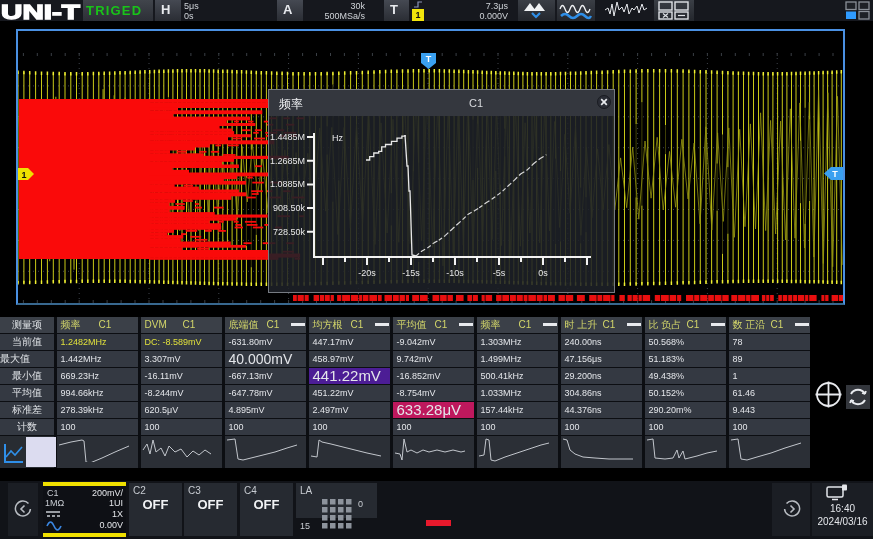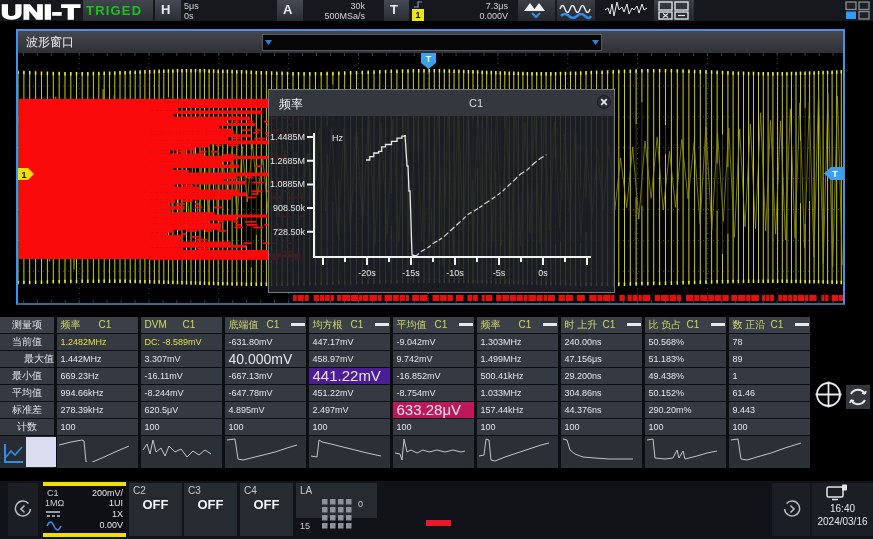--- a/index.html
+++ b/index.html
@@ -46,31 +46,20 @@
     </svg>
     <svg style="position:absolute;left:845px;top:1px" width="26" height="19" viewBox="0 0 26 19">
       <rect x="1" y="1" width="10" height="7.5" fill="#1e2127" stroke="#8a9098" stroke-width="1.3"></rect>
       <rect x="14" y="1" width="10" height="7.5" fill="#1e2127" stroke="#8a9098" stroke-width="1.3"></rect>
       <rect x="1" y="10.5" width="10" height="7.5" fill="#2f9bff"></rect>
       <rect x="14" y="10.5" width="10" height="7.5" fill="#1e2127" stroke="#8a9098" stroke-width="1.3"></rect>
     </svg>
   </div>
 
 <div style="position:absolute;left:16px;top:29px;width:825px;height:272px;border:2px solid #4a90e2;border-bottom-color:#38688f;background:#000">
-  <div style="position:absolute;left:0;top:0;width:825px;height:22px;background:linear-gradient(#45494f,#2e3136)">
-    <div style="position:absolute;left:8px;top:3px;font-size:12px;color:#f0f2f4">波形窗口</div>
-    <div style="position:absolute;left:244px;top:3px;width:338px;height:15px;background:#060606;border:1px solid #555a62">
-      <svg style="position:absolute;left:2px;top:4px" width="7" height="7" viewBox="0 0 8 8">
-          <path d="M0 1 h8 l-4 6 z" fill="#2d7fd0"></path>
-        </svg>
-      <svg style="position:absolute;right:2px;top:4px" width="7" height="7" viewBox="0 0 8 8">
-          <path d="M0 1 h8 l-4 6 z" fill="#2d7fd0"></path>
-        </svg>
-    </div>
-  </div>
   <svg width="825" height="250" viewBox="0 0 825 250" style="position:absolute;left:0;top:22px;display:block">
       <rect width="825" height="250" fill="#000"></rect>
       <line x1="61.2" y1="0" x2="61.2" y2="250" stroke="#3e434b" stroke-width="1" stroke-dasharray="1 4"></line>
       <line x1="131.0" y1="0" x2="131.0" y2="250" stroke="#3e434b" stroke-width="1" stroke-dasharray="1 4"></line>
       <line x1="200.8" y1="0" x2="200.8" y2="250" stroke="#3e434b" stroke-width="1" stroke-dasharray="1 4"></line>
       <line x1="270.6" y1="0" x2="270.6" y2="250" stroke="#3e434b" stroke-width="1" stroke-dasharray="1 4"></line>
       <line x1="340.4" y1="0" x2="340.4" y2="250" stroke="#3e434b" stroke-width="1" stroke-dasharray="1 4"></line>
       <line x1="410.2" y1="0" x2="410.2" y2="250" stroke="#3e434b" stroke-width="1" stroke-dasharray="1 4"></line>
       <line x1="480.0" y1="0" x2="480.0" y2="250" stroke="#3e434b" stroke-width="1" stroke-dasharray="1 4"></line>
       <line x1="549.8" y1="0" x2="549.8" y2="250" stroke="#3e434b" stroke-width="1" stroke-dasharray="1 4"></line>
@@ -323,21 +312,21 @@
       <text x="274" y="186" font-size="9" fill="#e8e8e8" text-anchor="middle">0s</text>
       <polyline points="97.0,70.0 100.7,70.0 100.7,66.6 104.8,66.6 104.8,63.0 109.7,63.0 109.7,61.3 112.7,61.3 112.7,56.8 116.5,56.8 116.5,54.5 122.5,54.5 122.5,51.4 128.0,51.4 128.0,48.2 132.9,48.2 132.9,46.2 136.0,46.2 136.0,45.0" fill="none" stroke="#e8e8e8" stroke-width="1.3" stroke-opacity="1.0"></polyline>
       <polyline points="136,45 138,76 139,76 140,101 141,101 143,165 147,166" fill="none" stroke="#e8e8e8" stroke-width="1.3"></polyline>
       <path d="M147.0 166.0L152.6 161.2 M152.6 161.2L158.6 157.9 M158.6 157.9L164.9 152.9 M164.9 152.9L169.8 150.3 M169.8 150.3L176.4 145.4 M176.4 145.4L182.5 139.7 M182.5 139.7L188.7 134.0 M188.7 134.0L193.8 129.4 M193.8 129.4L199.2 124.3 M199.2 124.3L205.8 120.6 M205.8 120.6L210.2 117.8 M210.2 117.8L217.1 112.8 M217.1 112.8L223.0 109.0 M223.0 109.0L228.5 105.1 M228.5 105.1L233.6 101.1 M233.6 101.1L239.3 95.8 M239.3 95.8L245.4 90.1 M245.4 90.1L251.9 83.7 M251.9 83.7L258.0 80.1 M258.0 80.1L264.5 73.8 M264.5 73.8L271.2 68.5 M271.2 68.5L277.4 64.7" stroke="#d8d8d8" stroke-width="1.2" fill="none" stroke-dasharray="4 2.5"></path>
     </svg>
 </div>
 <div style="position:absolute;left:0;top:317px;width:810px;height:151px;background:#0c0e12">
     <div style="position:absolute;left:0;top:0;width:54px">
       <div style="position:absolute;left:0;top:0px;width:54px;height:16px;background:#3b4048;color:#dfe2e6;font-size:10px;line-height:16px;text-align:center">测量项</div>
       <div style="position:absolute;left:0;top:17px;width:54px;height:16px;background:#343942;color:#dfe2e6;font-size:10px;line-height:16px;text-align:center">当前值</div>
-      <div style="position:absolute;left:0;top:34px;width:54px;height:16px;background:#343942;color:#dfe2e6;font-size:10px;line-height:16px;text-align:right">最大值</div>
+      <div style="position:absolute;left:0;top:34px;width:54px;height:16px;background:#343942;color:#dfe2e6;font-size:10px;line-height:16px;text-align:left">最大值</div>
       <div style="position:absolute;left:0;top:51px;width:54px;height:16px;background:#343942;color:#dfe2e6;font-size:10px;line-height:16px;text-align:center">最小值</div>
       <div style="position:absolute;left:0;top:68px;width:54px;height:16px;background:#343942;color:#dfe2e6;font-size:10px;line-height:16px;text-align:center">平均值</div>
       <div style="position:absolute;left:0;top:85px;width:54px;height:16px;background:#343942;color:#dfe2e6;font-size:10px;line-height:16px;text-align:center">标准差</div>
       <div style="position:absolute;left:0;top:102px;width:54px;height:16px;background:#343942;color:#dfe2e6;font-size:10px;line-height:16px;text-align:center">计数</div>
       <div style="position:absolute;left:0;top:119px;width:54px;height:32px;background:#282c32"></div>
       <svg style="position:absolute;left:3px;top:125px" width="22" height="22" viewBox="0 0 22 22">
         <path d="M2 2 V20 H20" stroke="#2f8fe8" stroke-width="2" fill="none"></path>
         <path d="M3 15 L8 9 L12 13 L19 5" stroke="#2f8fe8" stroke-width="1.6" fill="none"></path>
       </svg>
       <div style="position:absolute;left:26px;top:120px;width:30px;height:30px;background:#dcdcf0"></div>

